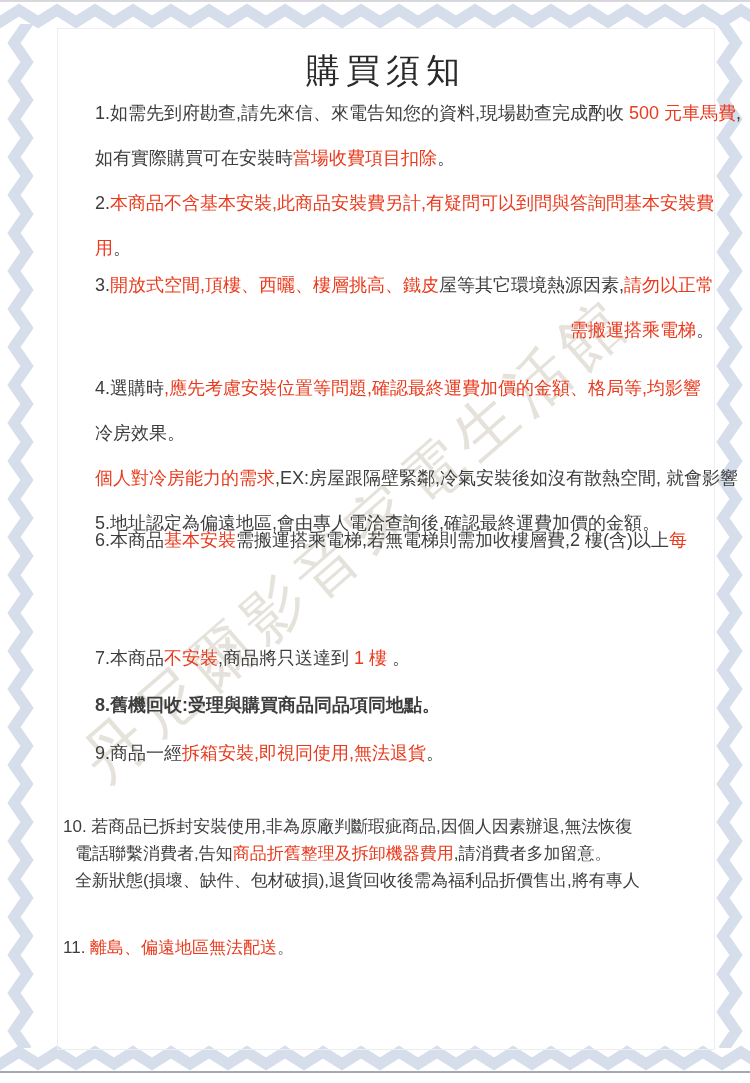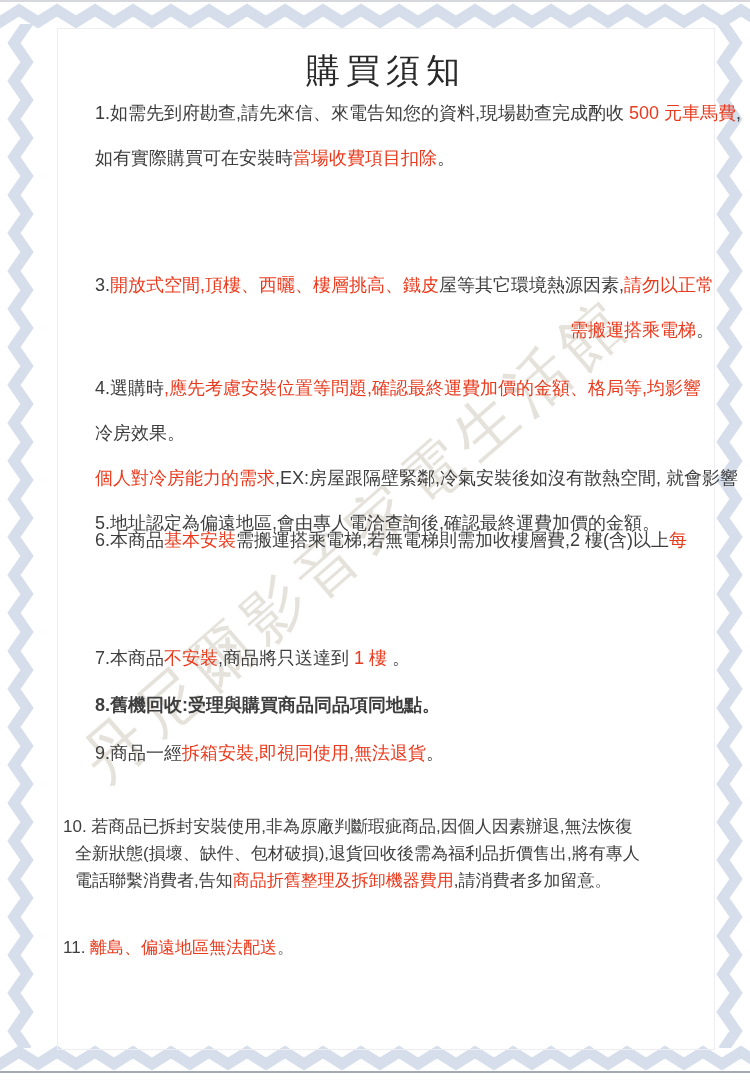--- a/index.html
+++ b/index.html
@@ -62,20 +62,24 @@
 
   <div class="watermark">丹尼爾影音家電生活館</div>
 
   <h1 class="title">購買須知</h1>
 
   <div class="items" id="items">
       <div class="item item-wide" style="top: 91px;">
         <div class="line"><span class="k">1.</span><span class="k">如需先到府勘查,請先來信、來電告知您的資料,現場勘查完成酌收 </span><span class="r">500 元車馬費</span><span class="k">,</span></div>
         <div class="line cont"><span class="k">如有實際購買可在安裝時</span><span class="r">當場收費項目扣除</span><span class="k">。</span></div>
       </div>
+      <div class="item item-wide" style="top: 181px;">
+        <div class="line"><span class="k">2.</span><span class="r">本商品不含基本安裝,此商品安裝費另計,有疑問可以到問與答詢問基本安裝費</span></div>
+        <div class="line cont"><span class="r">用</span><span class="k">。</span></div>
+      </div>
       <div class="item item-wide" style="top: 263px; text-align: right;">
         <div class="line"><span class="k">3.</span><span class="r">開放式空間,頂樓、西曬、樓層挑高、鐵皮</span><span class="k">屋等其它環境熱源因素,</span><span class="r">請勿以正常</span></div>
         <div class="line cont"><span class="r">需搬運搭乘電梯</span><span class="k">。</span></div>
       </div>
       <div class="item item-wide" style="top: 366px;">
         <div class="line"><span class="k">4.</span><span class="k">選購時</span><span class="r">,應先考慮安裝位置等問題,確認最終運費加價的金額、格局等,均影響</span></div>
         <div class="line cont"><span class="k">冷房效果。</span></div>
         <div class="line cont"><span class="r">個人對冷房能力的需求</span><span class="k">,EX:房屋跟隔壁緊鄰,冷氣安裝後如沒有散熱空間, 就會影響</span></div>
       </div>
       <div class="item item-wide" style="top: 501px;">
@@ -88,22 +92,22 @@
         <div class="line"><span class="k">7.</span><span class="k">本商品</span><span class="r">不安裝</span><span class="k">,商品將只送達到 </span><span class="r">1 樓</span><span class="k"> 。</span></div>
       </div>
       <div class="item item-wide" style="top: 683px; font-weight: bold;">
         <div class="line"><span class="k">8.</span><span class="k">舊機回收:受理與購買商品同品項同地點。</span></div>
       </div>
       <div class="item item-wide" style="top: 731px;">
         <div class="line"><span class="k">9.</span><span class="k">商品一經</span><span class="r">拆箱安裝,即視同使用,無法退貨</span><span class="k">。</span></div>
       </div>
       <div class="item item-tight" style="top: 813px;">
         <div class="line"><span class="k">10. </span><span class="k">若商品已拆封安裝使用,非為原廠判斷瑕疵商品,因個人因素辦退,無法恢復</span></div>
+        <div class="line cont"><span class="k">電話聯繫消費者,告知</span><span class="r">商品折舊整理及拆卸機器費用</span><span class="k">,請消費者多加留意。</span></div>
         <div class="line cont"><span class="k">全新狀態(損壞、缺件、包材破損),退貨回收後需為福利品折價售出,將有專人</span></div>
-        <div class="line cont"><span class="k">電話聯繫消費者,告知</span><span class="r">商品折舊整理及拆卸機器費用</span><span class="k">,請消費者多加留意。</span></div>
       </div>
       <div class="item item-tight" style="top: 934px;">
         <div class="line"><span class="k">11. </span><span class="r">離島、偏遠地區無法配送</span><span class="k">。</span></div>
       </div>
     </div>
 
   <div class="edge-bottom"></div>
 </div>
 
 </body></html>

